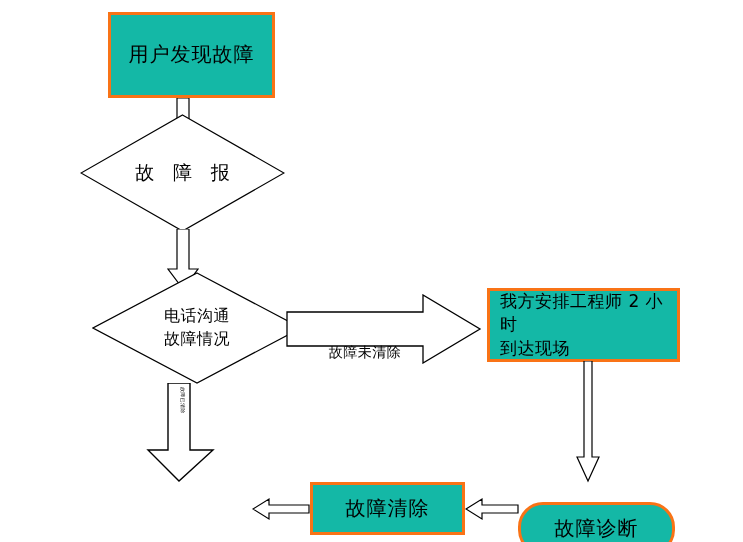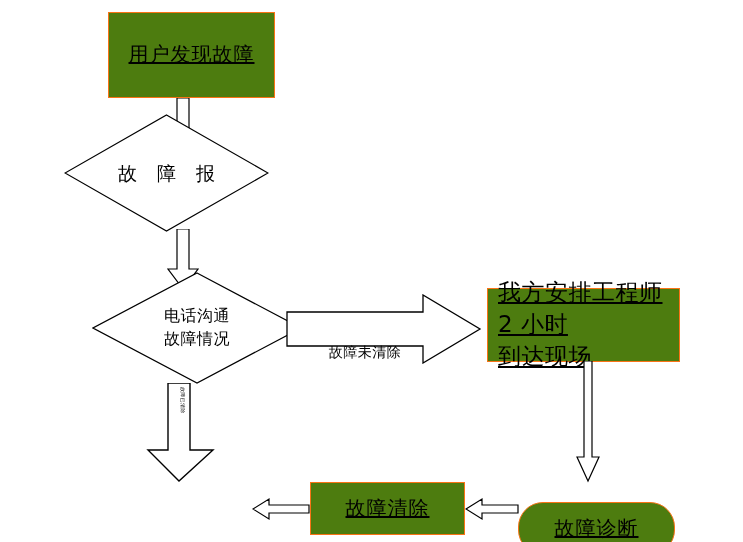--- a/index.html
+++ b/index.html
@@ -21,23 +21,22 @@
   }
   .node {
     position: absolute;
     box-sizing: border-box;
     display: flex;
     align-items: center;
     justify-content: center;
     text-align: center;
   }
   .proc {
-    border: 1px solid #f97316;
-    background: #4d7c0f;
-    text-decoration: underline;
+    border: 3px solid #f97316;
+    background: #14b8a6;
   }
   .proc .label {
     line-height: 1.38;
     white-space: pre-line;
   }
   .diamond-wrap {
     position: absolute;
   }
   .diamond-wrap svg {
     display: block;
@@ -77,41 +76,41 @@
     position: absolute;
     transform-origin: center center;
     white-space: nowrap;
     letter-spacing: 0.3px;
   }
 
   
   .t-start   { font-size: 20px; letter-spacing: 1px; }
   .t-dia1    { font-size: 19px; letter-spacing: 7px; text-indent: 7px; }
   .t-dia2    { font-size: 16px; letter-spacing: 0.5px; }
-  .t-side    { font-size: 23px; letter-spacing: 0.5px; }
+  .t-side    { font-size: 17px; letter-spacing: 0.5px; }
   .t-bigarrow{ font-size: 14px; letter-spacing: 0.5px; }
   .t-bottom  { font-size: 20px; letter-spacing: 1px; }
   .t-tiny    { font-size: 5px; }
 </style>
 </head>
 <body>
 
 <div id="canvas">
 
   <div class="node proc" style="left:108px; top:12px; width:167px; height:86px;">
     <span class="label t-start">用户发现故障</span>
   </div>
 
   <div class="arrow" style="left:166px; top:98px;">
     <svg width="34" height="74" viewBox="0 0 34 74">
       <polygon points="11,0 23,0 23,50 32,50 17,72 2,50 11,50" fill="#ffffff" stroke="#000000" stroke-width="1.2"></polygon>
     </svg>
   </div>
 
-  <div class="diamond-wrap" style="left:64px; top:114px; width:205px; height:118px;">
+  <div class="diamond-wrap" style="left:80px; top:114px; width:205px; height:118px;font-family:Liberation Serif, serif;">
     <svg width="205" height="118" viewBox="0 0 205 118">
       <polygon points="102.5,1 204,59 102.5,117 1,59" fill="#ffffff" stroke="#000000" stroke-width="1.2"></polygon>
     </svg>
     <div class="diamond-text t-dia1">故 障 报</div>
   </div>
 
   <div class="arrow" style="left:166px; top:229px;">
     <svg width="34" height="62" viewBox="0 0 34 62">
       <polygon points="11,0 23,0 23,40 32,40 17,60 2,40 11,40" fill="#ffffff" stroke="#000000" stroke-width="1.2"></polygon>
     </svg>

